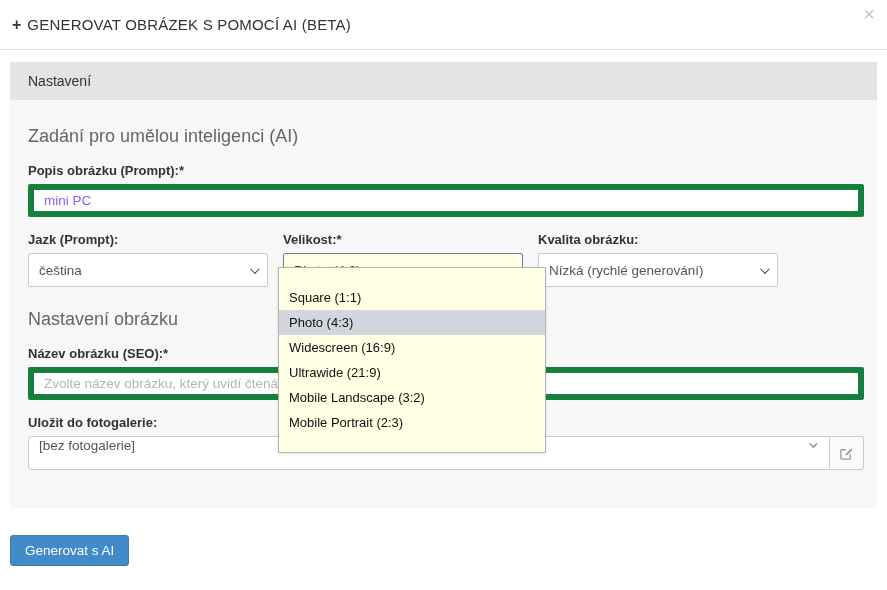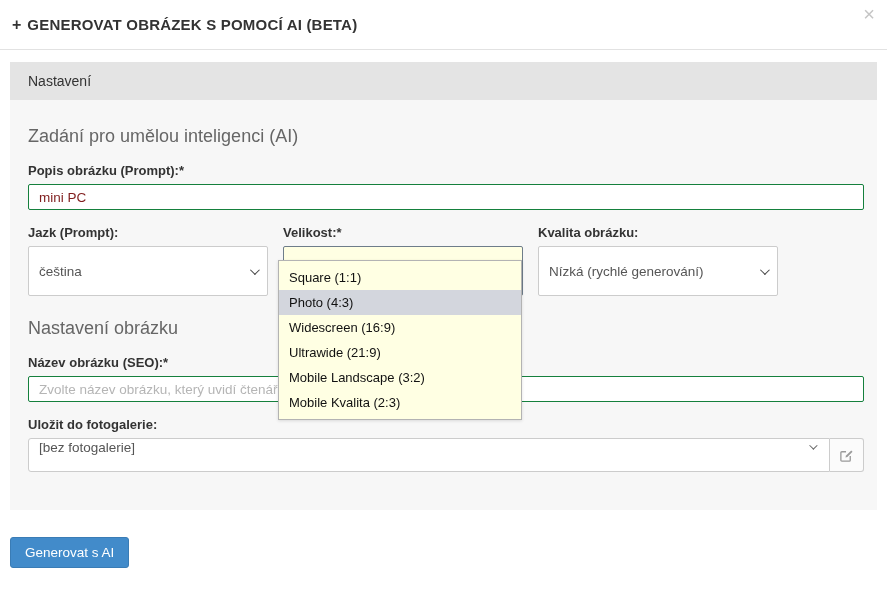--- a/index.html
+++ b/index.html
@@ -3,59 +3,59 @@
 <meta charset="utf-8">
 <style>
   * { box-sizing: border-box; margin: 0; padding: 0; }
   html,body { width: 887px; height: 590px; background: #fff;
     font-family: "Liberation Sans", "DejaVu Sans", sans-serif; }
   body { position: relative; font-size: 13px; color: #333; }
 
   
   .page-header { position: relative; height: 50px; border-bottom: 1px solid #e2e2e2;
     display: flex; align-items: center; padding: 0 12px; }
-  .page-title { font-size: 15px; font-weight: bold; color: #333; letter-spacing: .2px; }
+  .page-title { font-size: 15px; font-weight: normal; color: #333; letter-spacing: .2px; }
   .plus-icon { font-weight: bold; font-size: 16px; margin-right: 6px; color: #333; }
   .close-x { position: absolute; right: 12px; top: 4px; font-size: 20px; color: #c5c5c5;
     cursor: pointer; line-height: 1; }
 
   
   .panel { margin: 12px 10px 0 10px; background: #f7f7f7; }
   .panel-bar { background: #e4e4e4; height: 38px; display: flex; align-items: center;
     padding: 0 18px; font-size: 14px; color: #333; }
   .panel-body { padding: 4px 18px 38px 18px; }
 
   .section-heading { font-size: 18px; font-weight: normal; color: #666;
     margin: 22px 0 16px 0; }
 
   .form-group { margin-bottom: 15px; }
   .form-label { display: block; font-weight: bold; font-size: 13px; color: #333;
     margin-bottom: 6px; }
 
-  .text-input { width: 836px; height: 26px; border: 1px solid #15803d; border-radius: 2px;
-    background: #fff; padding: 0 10px; font-size: 13.5px; color: #7f1d1d;
+  .text-input { width: 836px; height: 33px; border: 6px solid #15803d; border-radius: 2px;
+    background: #fff; padding: 0 10px; font-size: 13.5px; color: #8b5cf6;
     font-family: inherit; }
   .text-input::placeholder { color: #b5b5b5; opacity: 1; }
 
   
   .selects-row { display: flex; gap: 15px; margin-bottom: 15px; }
   .select-col { width: 240px; position: relative; }
 
-  .select-box { height: 50px; border: 1px solid #ccc; border-radius: 2px; background: #fff;
+  .select-box { height: 34px; border: 1px solid #ccc; border-radius: 2px; background: #fff;
     display: flex; align-items: center; justify-content: space-between;
     padding: 0 10px; font-size: 13.5px; color: #555; cursor: pointer; }
   .select-box.focused { background: #ffffe3; border-color: #6e7d8a; color: #444; }
 
   .chev { width: 7px; height: 7px; border-right: 1.6px solid #444;
     border-bottom: 1.6px solid #444; transform: rotate(45deg) translateY(-2px);
     flex: 0 0 auto; }
 
   
-  .dropdown-list { position: absolute; top: 35px; left: -5px; width: 244px;
-    background: #ffffe3; border: 1px solid #b3b3b3; padding: 4px 0; z-index: 20;
+  .dropdown-list { position: absolute; top: 35px; left: -5px; width: 268px;
+    background: #ffffe3; border: 1px solid #b3b3b3; padding: 17px 0; z-index: 20;
     box-shadow: 0 1px 3px rgba(0,0,0,.12); }
   .dropdown-option { height: 25px; line-height: 25px; padding: 0 10px; font-size: 13px;
     color: #111; cursor: pointer; white-space: nowrap; }
   .dropdown-option.selected { background: #d3d6dd; }
 
   
   .input-group { display: flex; width: 836px; }
   .gallery-select { flex: 1; height: 34px; border: 1px solid #ccc;
     border-radius: 3px 0 0 3px; background: #fff; display: flex; align-items: center;
     justify-content: space-between; padding: 0 14px 16px 10px; font-size: 13.5px;
@@ -110,21 +110,21 @@
         <div class="select-box focused">
           <span>Photo (4:3)</span>
           <span class="chev"></span>
         </div>
         <div class="dropdown-list">
             <div class="dropdown-option">Square (1:1)</div>
             <div class="dropdown-option selected">Photo (4:3)</div>
             <div class="dropdown-option">Widescreen (16:9)</div>
             <div class="dropdown-option">Ultrawide (21:9)</div>
             <div class="dropdown-option">Mobile Landscape (3:2)</div>
-            <div class="dropdown-option">Mobile Kvalita (2:3)</div>
+            <div class="dropdown-option">Mobile Portrait (2:3)</div>
           </div>
 
       </div>
 
       <div class="select-col">
         <label class="form-label">Kvalita obrázku:</label>
         <div class="select-box">
           <span>Nízká (rychlé generování)</span>
           <span class="chev"></span>
         </div>

